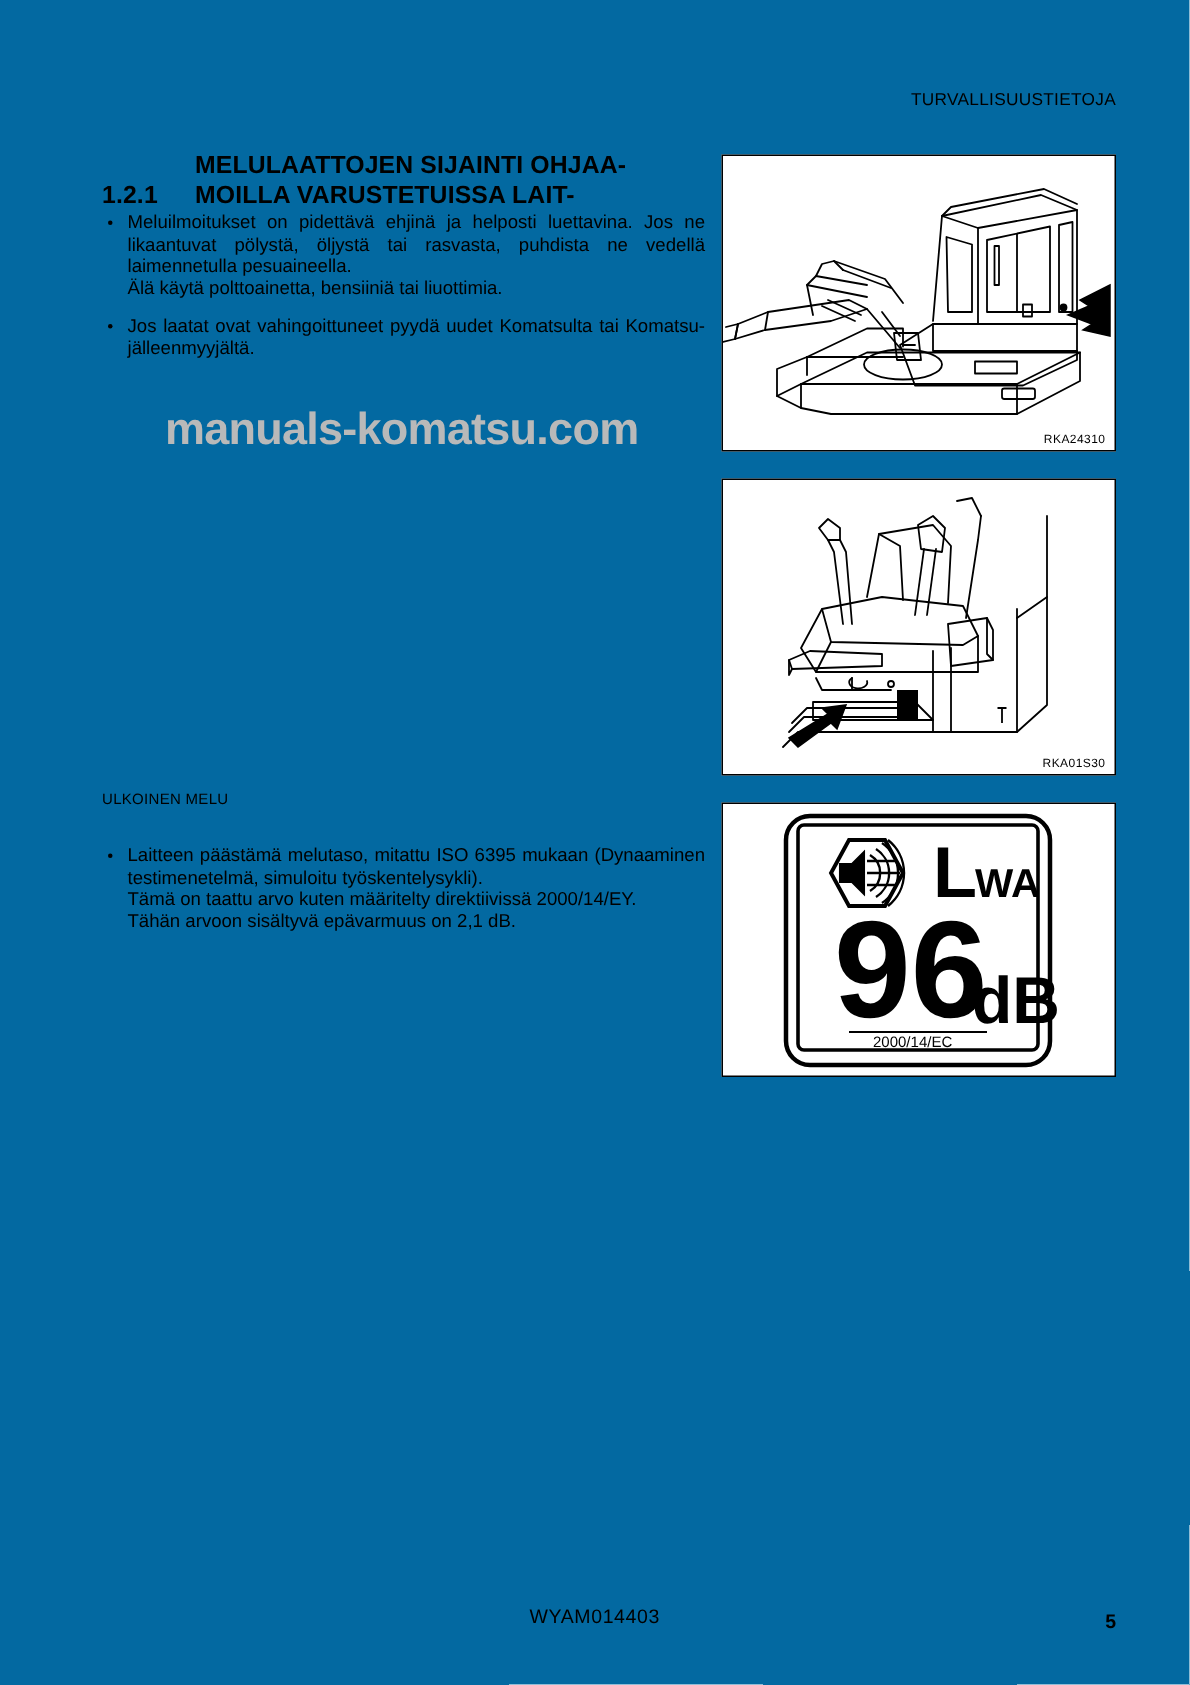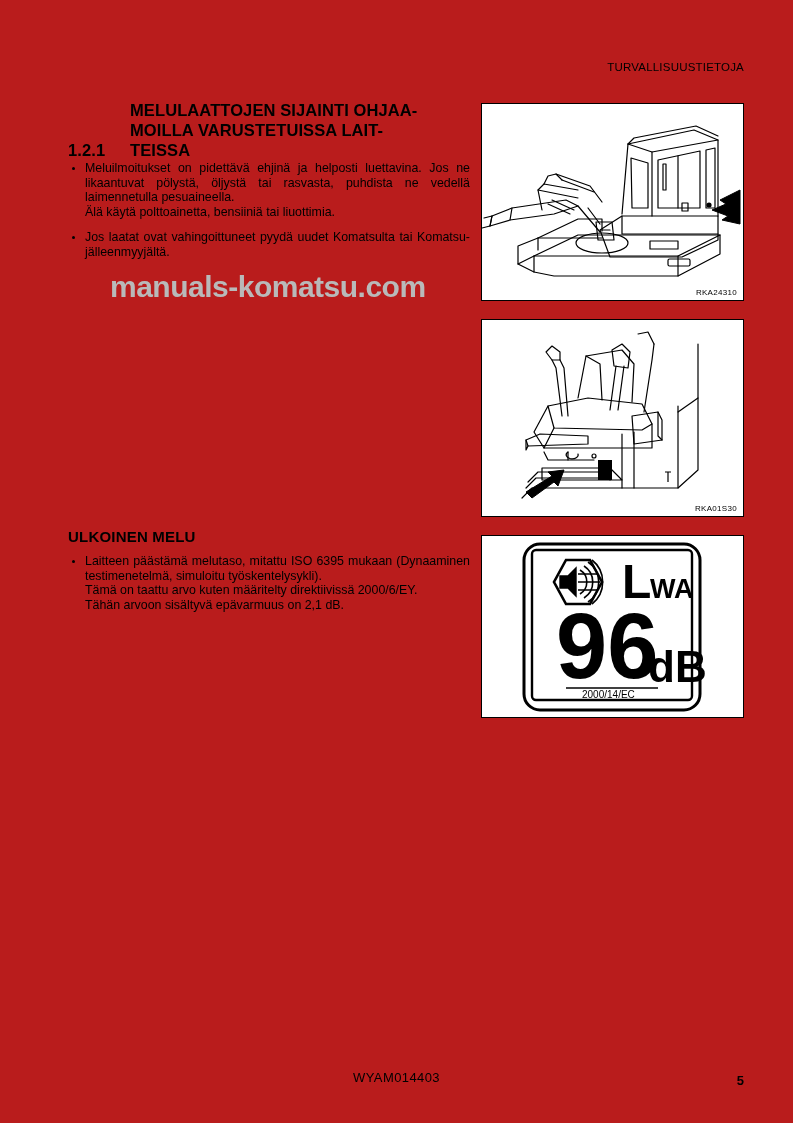--- a/index.html
+++ b/index.html
@@ -8,21 +8,21 @@
     background: #ffffff;
   }
   body {
     font-family: "Liberation Sans", sans-serif;
     color: #000000;
   }
   .page {
     position: relative;
     width: 793px;
     height: 1123px;
-    background: #b91c1c;
+    background: #0369a1;
     overflow: hidden;
   }
 
   
   .page-header {
     position: absolute;
     top: 61px;
     right: 49px;
     font-size: 11.5px;
     letter-spacing: 0.2px;
@@ -92,24 +92,24 @@
   .just { text-align: justify; }
 
   
   .sub-block {
     position: absolute;
     top: 428px;
     left: 0;
     width: 402px;
   }
   .sub-title {
-    font-weight: bold;
-    font-size: 15px;
+    font-weight: normal;
+    font-size: 10px;
     letter-spacing: 0.2px;
-    margin-bottom: 9px;
+    margin-bottom: 24px;
   }
 
   
   .figure {
     position: relative;
     border: 1.4px solid #000;
     background: #fff;
     box-sizing: border-box;
     overflow: hidden;
   }
@@ -166,21 +166,20 @@
 
   <div class="content">
 
     <div class="col-left">
 
       <div class="sec-title">
         <div class="sec-num">1.2.1</div>
         <div class="sec-head">
           <span>MELULAATTOJEN SIJAINTI OHJAA-</span>
           <span>MOILLA VARUSTETUISSA LAIT-</span>
-          <span>TEISSA</span>
         </div>
       </div>
 
       <div class="bullets">
 
         <div class="bullet">
           <p class="just">Meluilmoitukset on pidettävä ehjinä ja helposti luettavina. Jos ne likaantuvat pölystä, öljystä tai rasvasta, puhdista ne vedellä laimennetulla pesuaineella.</p>
           <p>Älä käytä polttoainetta, bensiiniä tai liuottimia.</p>
         </div>
 
@@ -188,21 +187,21 @@
           <p class="just">Jos laatat ovat vahingoittuneet pyydä uudet Komatsulta tai Komatsu-jälleenmyyjältä.</p>
         </div>
 
 
       </div>
 
       <div class="sub-block">
         <div class="sub-title">ULKOINEN MELU</div>
         <div class="bullet">
           <p class="just">Laitteen päästämä melutaso, mitattu ISO 6395 mukaan (Dynaaminen testimenetelmä, simuloitu työskentelysykli).</p>
-          <p class="just">Tämä on taattu arvo kuten määritelty direktiivissä 2000/6/EY.</p>
+          <p class="just">Tämä on taattu arvo kuten määritelty direktiivissä 2000/14/EY.</p>
           <p>Tähän arvoon sisältyvä epävarmuus on 2,1 dB.</p>
         </div>
       </div>
 
     </div>
 
     <div class="col-right">
 
       <div class="figure fig-1 fig">
         <svg viewBox="0 0 260 196" width="260" height="196">

